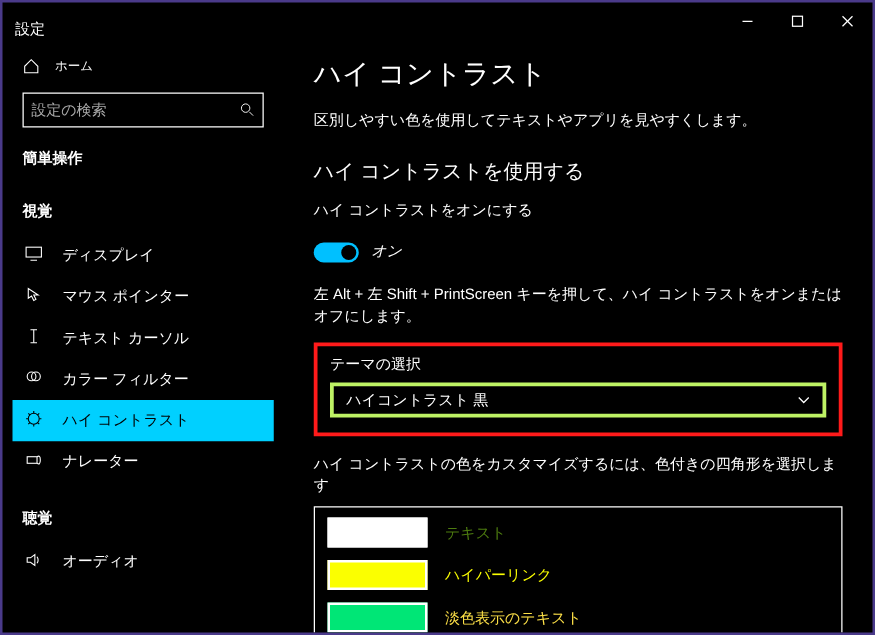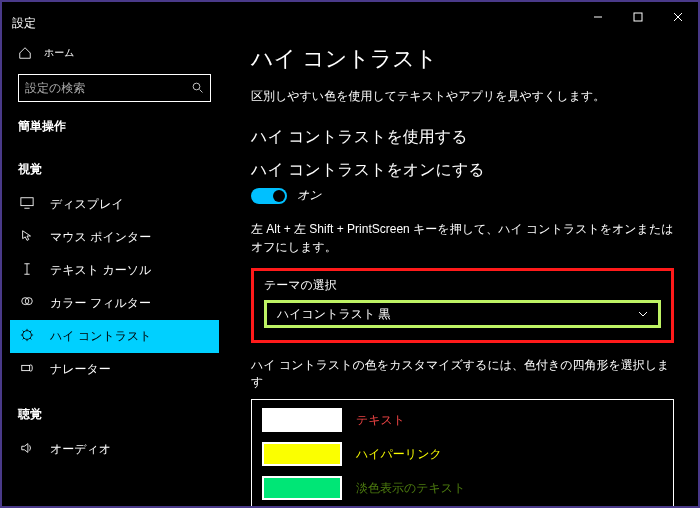--- a/index.html
+++ b/index.html
@@ -44,21 +44,21 @@
     padding: 8px 10px; font-size: 12px; color:#fff;
     cursor: default;
   }
   .nav-item.active { background: #00d0ff; color:#000; }
   .nav-item.active .icon { color:#000; }
   .nav-item .icon { width:16px; text-align:center; color:#fff; font-size:14px; }
   .content { flex:1; padding: 8px 24px 0 24px; overflow:hidden; }
   h1 { font-size: 22px; font-weight: 500; margin: 4px 0 14px 0; }
   .desc { font-size: 12px; margin-bottom: 22px; }
   h2 { font-size: 16px; font-weight: 500; margin-bottom: 12px; }
-  .sublabel { font-size: 16px; margin-bottom: 6px; }
+  .sublabel { font-size: 12px; margin-bottom: 16px; }
   .toggle-row { display:flex; align-items:center; gap:10px; margin-bottom: 16px; font-style: italic; }
   .toggle {
     width: 36px; height: 16px; border-radius: 8px;
     background: #00c0ff; position: relative;
   }
   .toggle .knob {
     position:absolute; right:2px; top:2px; width:12px; height:12px;
     background:#000; border-radius:50%;
   }
   .toggle-text { font-size: 12px; }
@@ -234,27 +234,27 @@
               </svg>
             </span>
         </div>
       </div>
 
       <p class="custom-desc">ハイ コントラストの色をカスタマイズするには、色付きの四角形を選択します</p>
 
       <div class="swatch-panel">
         <div class="swatch-row">
           <div class="swatch" style="background:#ffffff;"></div>
-          <span class="swatch-label" style="color:#ef4444;text-align:right;">テキスト</span>
+          <span class="swatch-label" style="color:#4d7c0f;text-align:right;">テキスト</span>
         </div>
         <div class="swatch-row">
           <div class="swatch" style="background:#fbff00;"></div>
           <span class="swatch-label" style="color:#fbff00;">ハイパーリンク</span>
         </div>
         <div class="swatch-row">
           <div class="swatch" style="background:#00e676;"></div>
-          <span class="swatch-label" style="color:#4d7c0f;">淡色表示のテキスト</span>
+          <span class="swatch-label" style="color:#fde047;">淡色表示のテキスト</span>
         </div>
 
       </div>
     </div>
   </div>
 </div>
 
 </body></html>

